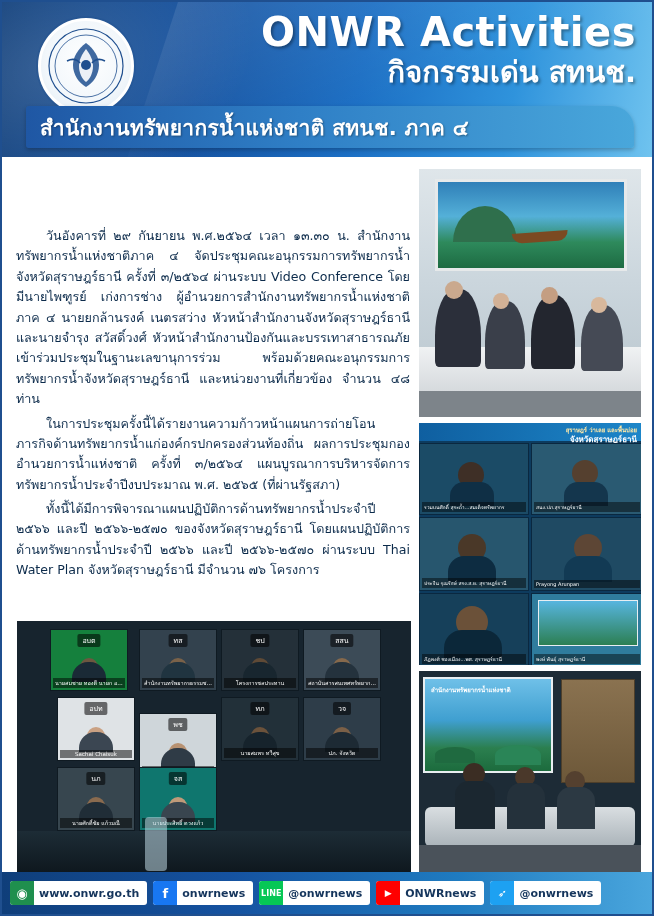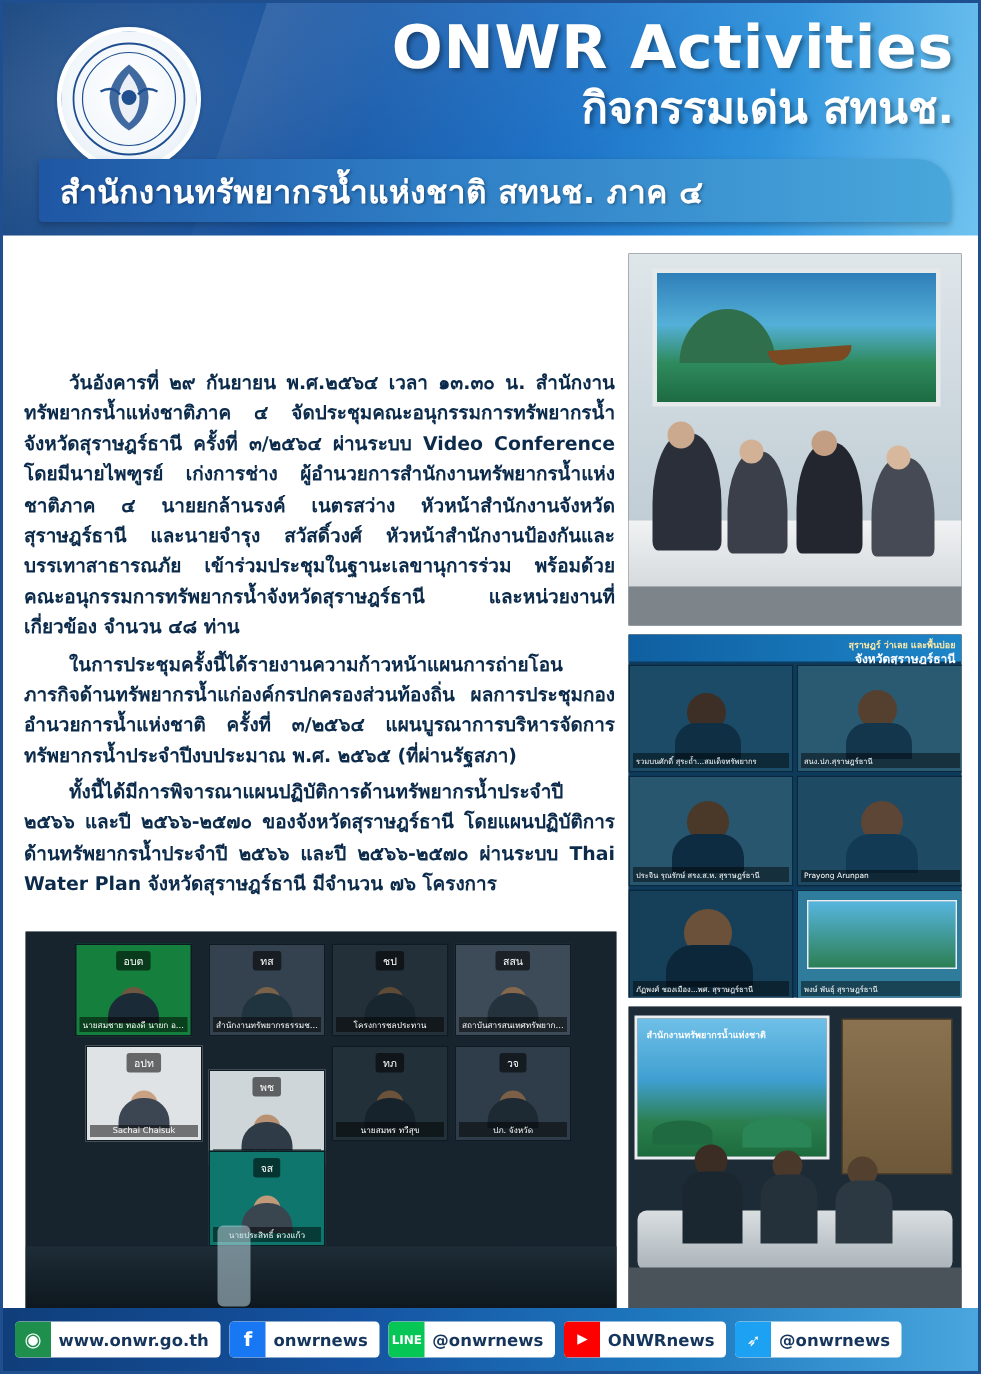--- a/index.html
+++ b/index.html
@@ -122,29 +122,28 @@
     gap:2px;
   }
   .headline-box div {
     color:#10365f;
     font-size: 14.5px;
     font-weight: 700;
     line-height: 1.25;
   }
   .body-text {
     position:absolute;
-    left: 14px; top: 243px;
+    left: 14px; top: 224px;
     width: 396px;
     height: 378px;
     color:#0c2b4b;
     font-size: 12.6px;
     line-height: 1.62;
     text-align: justify;
     padding-right: 2px;
-    font-weight: bold;
   }
   .body-text p { margin: 0 0 4px 0; text-indent: 30px; }
 
   
   .photo {
     position:absolute;
     overflow:hidden;
     border: 1px solid #ffffff;
     background:#2a3742;
   }
@@ -431,20 +430,26 @@
       <div class="body-sh" style="background:#16232c;"></div>
       <div class="zm-name">นายสมพร ทวีสุข</div>
     </div>
     <div class="zm-cell" style="left:286px; top:76px; width:78px; height:64px; background:#2e3d49;">
       <div class="zm-tag">วจ</div>
       <div class="head-sh" style="background:#7b6047;"></div>
       <div class="body-sh" style="background:#1d2a34;"></div>
       <div class="zm-name">ปภ. จังหวัด</div>
     </div>
 
+    <div class="zm-cell" style="left:40px; top:146px; width:78px; height:64px; background:#37464f;">
+      <div class="zm-tag">นภ</div>
+      <div class="head-sh" style="background:#8a6b4f;"></div>
+      <div class="body-sh" style="background:#202d37;"></div>
+      <div class="zm-name">นายศักดิ์ชัย แก้วมณี</div>
+    </div>
     <div class="zm-cell" style="left:122px; top:146px; width:78px; height:64px; background:#0f766e;">
       <div class="zm-tag">จส</div>
       <div class="head-sh" style="background:#c09a79;"></div>
       <div class="body-sh" style="background:#39454f;"></div>
       <div class="zm-name">นายประสิทธิ์ ดวงแก้ว</div>
     </div>
 
     <div style="position:absolute; left:0; bottom:0; width:396px; height:42px; background:linear-gradient(180deg,#1d2c36,#0e171e);"></div>
     <div style="position:absolute; left:128px; bottom:2px; width:22px; height:54px; background:rgba(190,215,225,0.55); border-radius:4px;"></div>
   </div>

